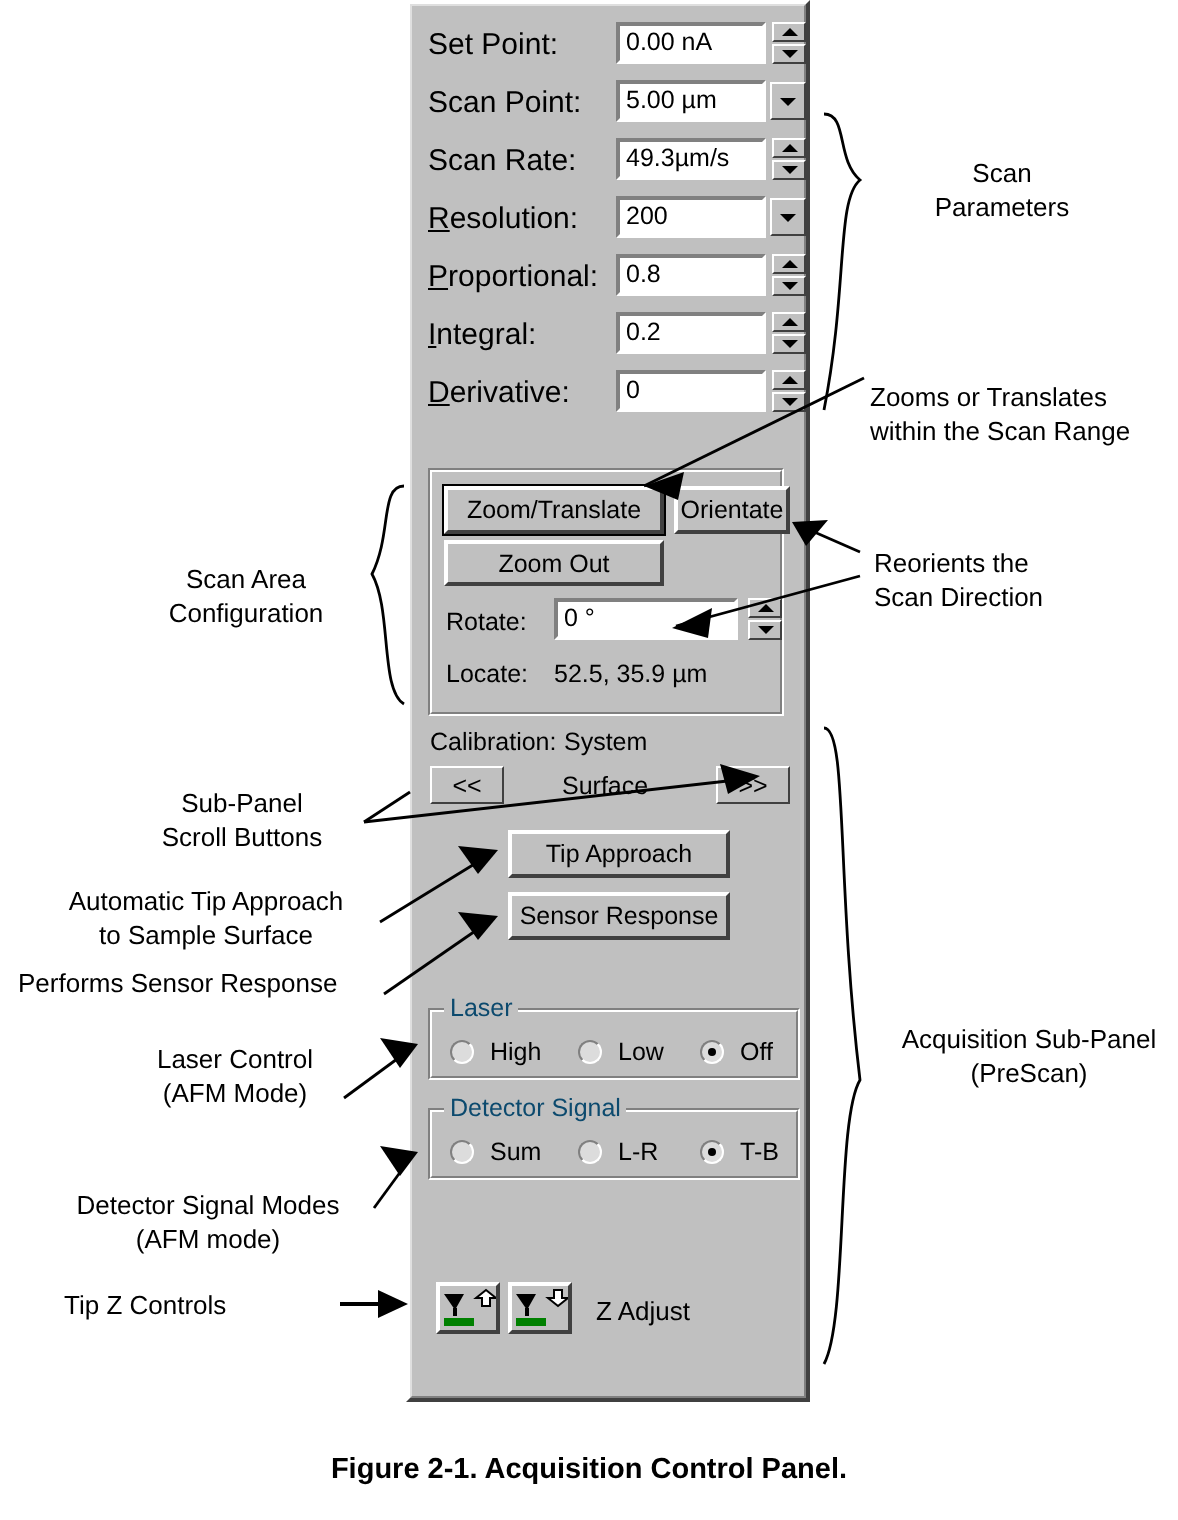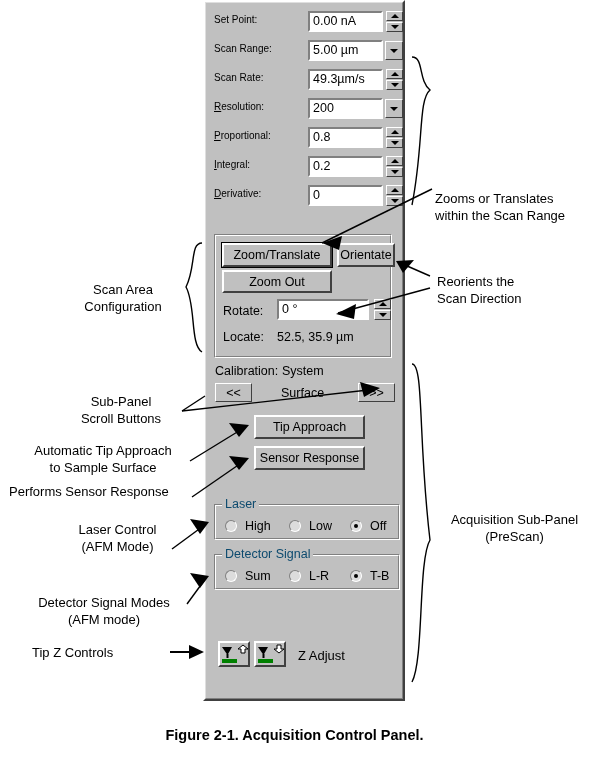--- a/index.html
+++ b/index.html
@@ -22,21 +22,21 @@
   }
   .panel-inner{
     position:absolute;left:0;top:0;right:0;bottom:0;
     border-left:1px solid #dfdfdf;border-top:1px solid #dfdfdf;
     border-right:1px solid #808080;border-bottom:1px solid #808080;
   }
 
   
   .row{position:absolute;left:8px;height:22px;}
   .lbl{
-    position:absolute;left:0;top:3px;font-size:10px;color:#000;
+    position:absolute;left:0;top:3px;font-size:15px;color:#000;
     white-space:nowrap;letter-spacing:0px;
   }
   .lbl u{text-decoration:underline;}
   .field{
     position:absolute;height:21px;background:#ffffff;box-sizing:border-box;
     border-left:2px solid #808080;border-top:2px solid #808080;
     border-right:2px solid #ffffff;border-bottom:2px solid #ffffff;
     font-size:12.5px;color:#000;line-height:17px;padding-left:3px;
     overflow:hidden;white-space:nowrap;
   }
@@ -148,21 +148,21 @@
         <div class="b up">
               <span class="tri up"></span>
             </div>
         <div class="b dn">
               <span class="tri dn"></span>
             </div>
       </div>
     </div>
 
     <div class="row" style="top:37px;width:186px;">
-      <div class="lbl">Scan Range:</div>
+      <div class="lbl">Scan Point:</div>
       <div class="field" style="left:94px;top:0;width:75px;">5.00 µm</div>
       <div class="combo-btn" style="left:171px;top:1px;">
             <span class="tri dn"></span>
           </div>
     </div>
 
     <div class="row" style="top:66px;width:186px;">
       <div class="lbl">Scan Rate:</div>
       <div class="field" style="left:94px;top:0;width:75px;">49.3µm/s</div>
       <div class="spin" style="left:172px;top:0;">
@@ -304,20 +304,24 @@
         <rect x="6.5" y="11" width="2" height="4" fill="#000000"></rect>
         <rect x="2" y="16" width="15" height="4" fill="#008000"></rect>
         <polygon points="19,4 23,4 23,1 27,6 23,11 23,8 19,8" fill="#ffffff" stroke="#000000" stroke-width="1" transform="rotate(90 23 6)"></polygon>
       </svg>
     </div>
     <div class="ptext" style="left:92px;top:645px;font-size:13px;">Z Adjust</div>
 
    </div>
   </div>
 
+  <div class="anno c" style="left:446px;top:78px;width:110px;">
+    <div>Scan</div>
+    <div>Parameters</div>
+  </div>
 
   <div class="anno" style="left:435px;top:190px;width:155px;">
     <div>Zooms or Translates</div>
     <div>within the Scan Range</div>
   </div>
 
   <div class="anno" style="left:437px;top:273px;width:140px;">
     <div>Reorients the</div>
     <div>Scan Direction</div>
   </div>

